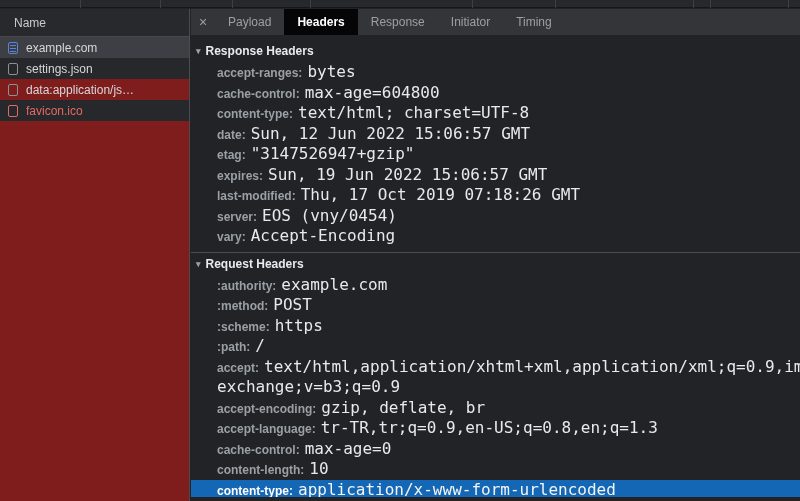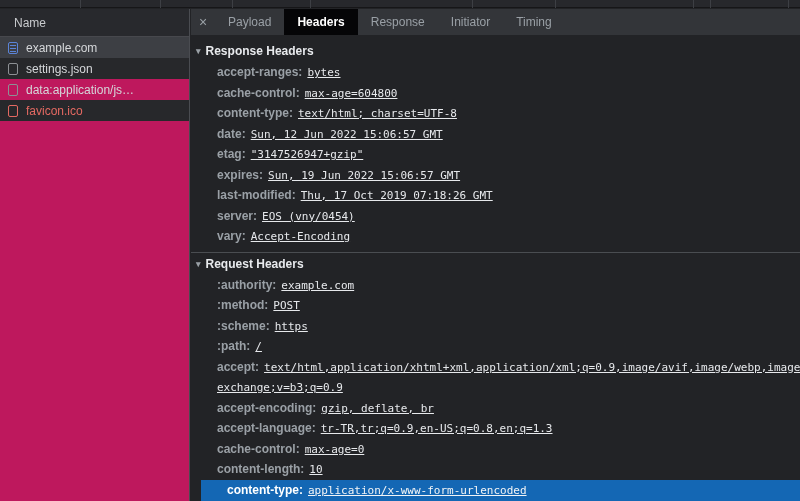--- a/index.html
+++ b/index.html
@@ -5,21 +5,21 @@
   html,body{margin:0;padding:0;background:#222326;}
   .app{position:relative;width:800px;height:501px;background:#222326;overflow:hidden;
        font:12px "Liberation Sans",sans-serif;color:#d5d7da;}
 
   
   .sliver{position:absolute;top:0;left:0;width:800px;height:8px;background:#27282c;
           border-bottom:1px solid #161618;box-sizing:border-box;}
   .sliver i{position:absolute;top:0;width:1px;height:8px;background:#3d3f44;}
 
   
-  .sidebar{position:absolute;top:9px;left:0;width:190px;height:492px;background:#be185d;
+  .sidebar{position:absolute;top:9px;left:0;width:190px;height:492px;background:#7f1d1d;
            border-right:1px solid #4a4c51;box-sizing:border-box;}
   .sb-header{height:27px;background:#28292d;border-bottom:1px solid #47484d;display:flex;
              align-items:center;padding-left:14px;color:#c9cbce;}
   .srow{height:21px;display:flex;align-items:center;padding-left:8px;gap:8px;cursor:default;}
   .sb-list .srow:nth-child(even){background:#27282b;}
   .sb-list .srow.selected{background:#3d3f44;}
   .srow .flabel{white-space:nowrap;overflow:hidden;}
   .ficon{width:10px;height:12px;border:1px solid #8d9094;border-radius:2px;flex:none;box-sizing:border-box;}
   .ficon.blue{border-color:var(--doc-blue);
       background-image:repeating-linear-gradient(var(--doc-blue) 0 1px, transparent 1px 3px);
@@ -35,24 +35,24 @@
           font-size:14px;cursor:default;}
   .tab{padding:0 13px;display:flex;align-items:center;color:#9aa0a6;cursor:default;white-space:nowrap;}
   .tab.active{background:var(--tab-active);color:#fff;font-weight:bold;}
 
   .content{flex:1;padding-top:5px;overflow:hidden;}
   .section-title{height:22px;display:flex;align-items:center;padding-left:5px;color:#e8eaed;
                  font-weight:bold;}
   .tri{color:#9aa0a6;font-size:9px;margin-right:5px;}
   .hrow{line-height:20.5px;height:20.5px;padding-left:26px;white-space:nowrap;overflow:hidden;}
   .hname{color:#9aa0a6;font-weight:bold;}
-  .hval{color:#e7e9ec;font-family:"DejaVu Sans Mono",monospace;font-size:11px;text-decoration:underline;}
+  .hval{color:#e7e9ec;font-family:"DejaVu Sans Mono",monospace;font-size:16px;}
   .hname + .hval{margin-left:5px;}
   .sep{border-top:1px solid #4a4d51;margin-top:5px;}
-  .hrow.selected{background:var(--sel-blue);height:23px;margin-left:10px;}
+  .hrow.selected{background:var(--sel-blue);height:17px;}
   .hrow.selected .hname{color:#ffffff;}
   .hrow.selected .hval{color:#f2f4f6;}
 </style>
 </head>
 <body>
 
 <div class="app" style="--sel-blue: #1467b4; --err-red: #e46962; --doc-blue: #5b84d8; --tab-active: #050507;">
   <div class="sliver">
       <i style="left: 80px;"></i>
       <i style="left: 160px;"></i>

